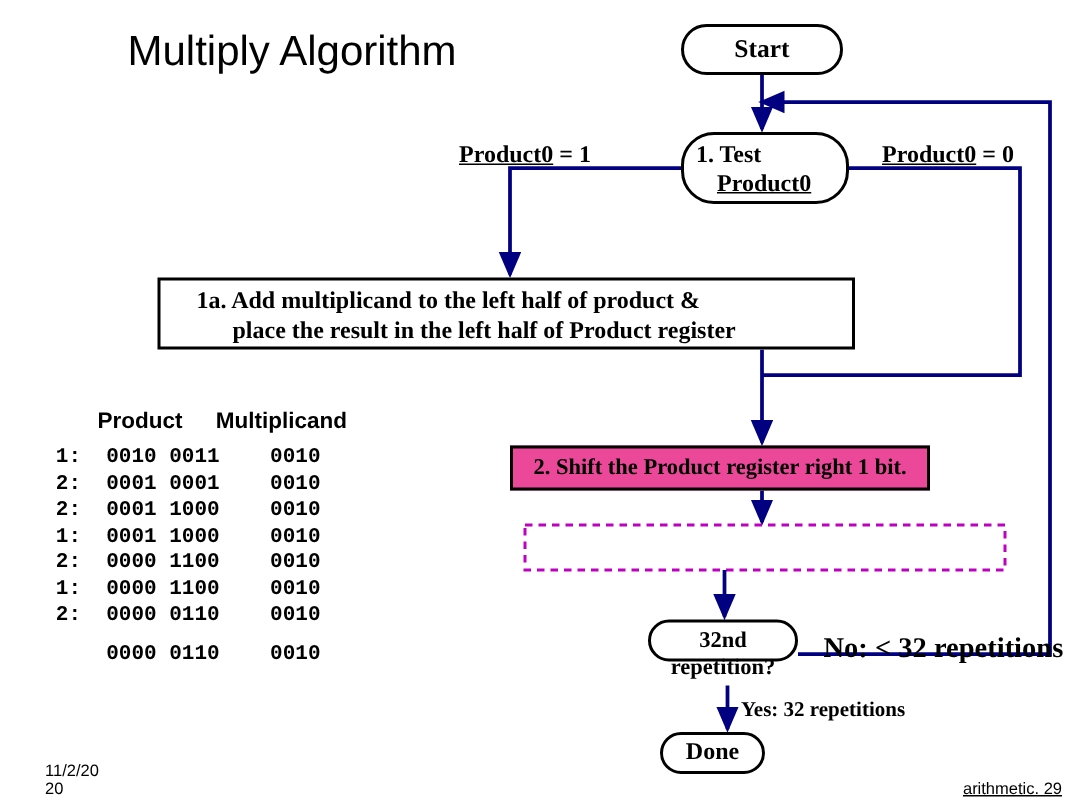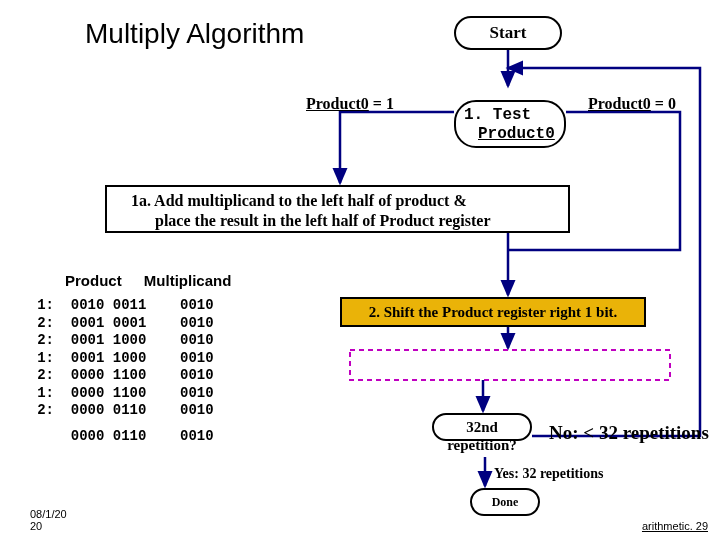--- a/index.html
+++ b/index.html
@@ -28,29 +28,29 @@
     border: 2.5px solid #000;
     border-radius: 17px;
     text-align: center;
     line-height: 30px;
     font-weight: bold;
     font-family: 'Times New Roman', serif;
     font-size: 17px;
   }
   .test-box {
     position: absolute;
-    top: 100px;
+    top: 88px;
     left: 454px;
     width: 112px;
     height: 48px;
     border: 2.5px solid #000;
     border-radius: 22px;
     padding: 4px 8px;
     font-weight: bold;
-    font-family: Liberation Mono, monospace;
+    font-family: Liberation Serif, serif;
     font-size: 16px;
     line-height: 1.2;
   }
   .label-left {
     position: absolute;
     top: 95px;
     left: 306px;
     font-weight: bold;
     font-family: 'Times New Roman', serif;
     font-size: 16px;
@@ -92,58 +92,58 @@
     font-size: 15px;
     margin-bottom: 8px;
   }
   .table-header span:first-child { margin-left: 35px; margin-right: 18px; }
   .data-row { white-space: pre; line-height: 1.25; }
   .step-label { display: inline-block; width: 24px; text-align: right; }
   .box-2 {
     position: absolute;
     top: 297px;
     left: 340px;
-    width: 306px;
+    width: 280px;
     height: 30px;
     border: 2.5px solid #000;
     text-align: center;
     line-height: 26px;
     font-weight: bold;
     font-family: 'Times New Roman', serif;
     font-size: 15px;
-    background: #eab308;
+    background: #ec4899;
   }
   .rep-box {
     position: absolute;
     top: 413px;
     left: 432px;
     width: 100px;
     height: 28px;
     border: 2.5px solid #000;
     border-radius: 20px;
     text-align: center;
     font-weight: bold;
     font-family: 'Times New Roman', serif;
     font-size: 15px;
     line-height: 1.2;
     padding-top: 3px;
   }
   .done-box {
     position: absolute;
     top: 488px;
-    left: 470px;
+    left: 440px;
     width: 70px;
     height: 28px;
     border: 2.5px solid #000;
     border-radius: 14px;
     text-align: center;
     line-height: 24px;
     font-weight: bold;
     font-family: 'Times New Roman', serif;
-    font-size: 12px;
+    font-size: 16px;
   }
   .label-no {
     position: absolute;
     top: 422px;
     left: 549px;
     font-weight: bold;
     font-family: 'Times New Roman', serif;
     font-size: 19px;
   }
   .label-yes {
@@ -248,15 +248,15 @@
 <div class="rep-box">
   <span>32nd</span><br>
   <span>repetition?</span>
 </div>
 
 <div class="label-no">No: &lt; 32 repetitions</div>
 <div class="label-yes">Yes: 32 repetitions</div>
 
 <div class="done-box">Done</div>
 
-<div class="date" style="white-space:pre-line;">08/1/20
+<div class="date" style="white-space:pre-line;">11/2/20
 20</div>
 <div class="page-ref">arithmetic. 29</div>
 
 </body></html>

